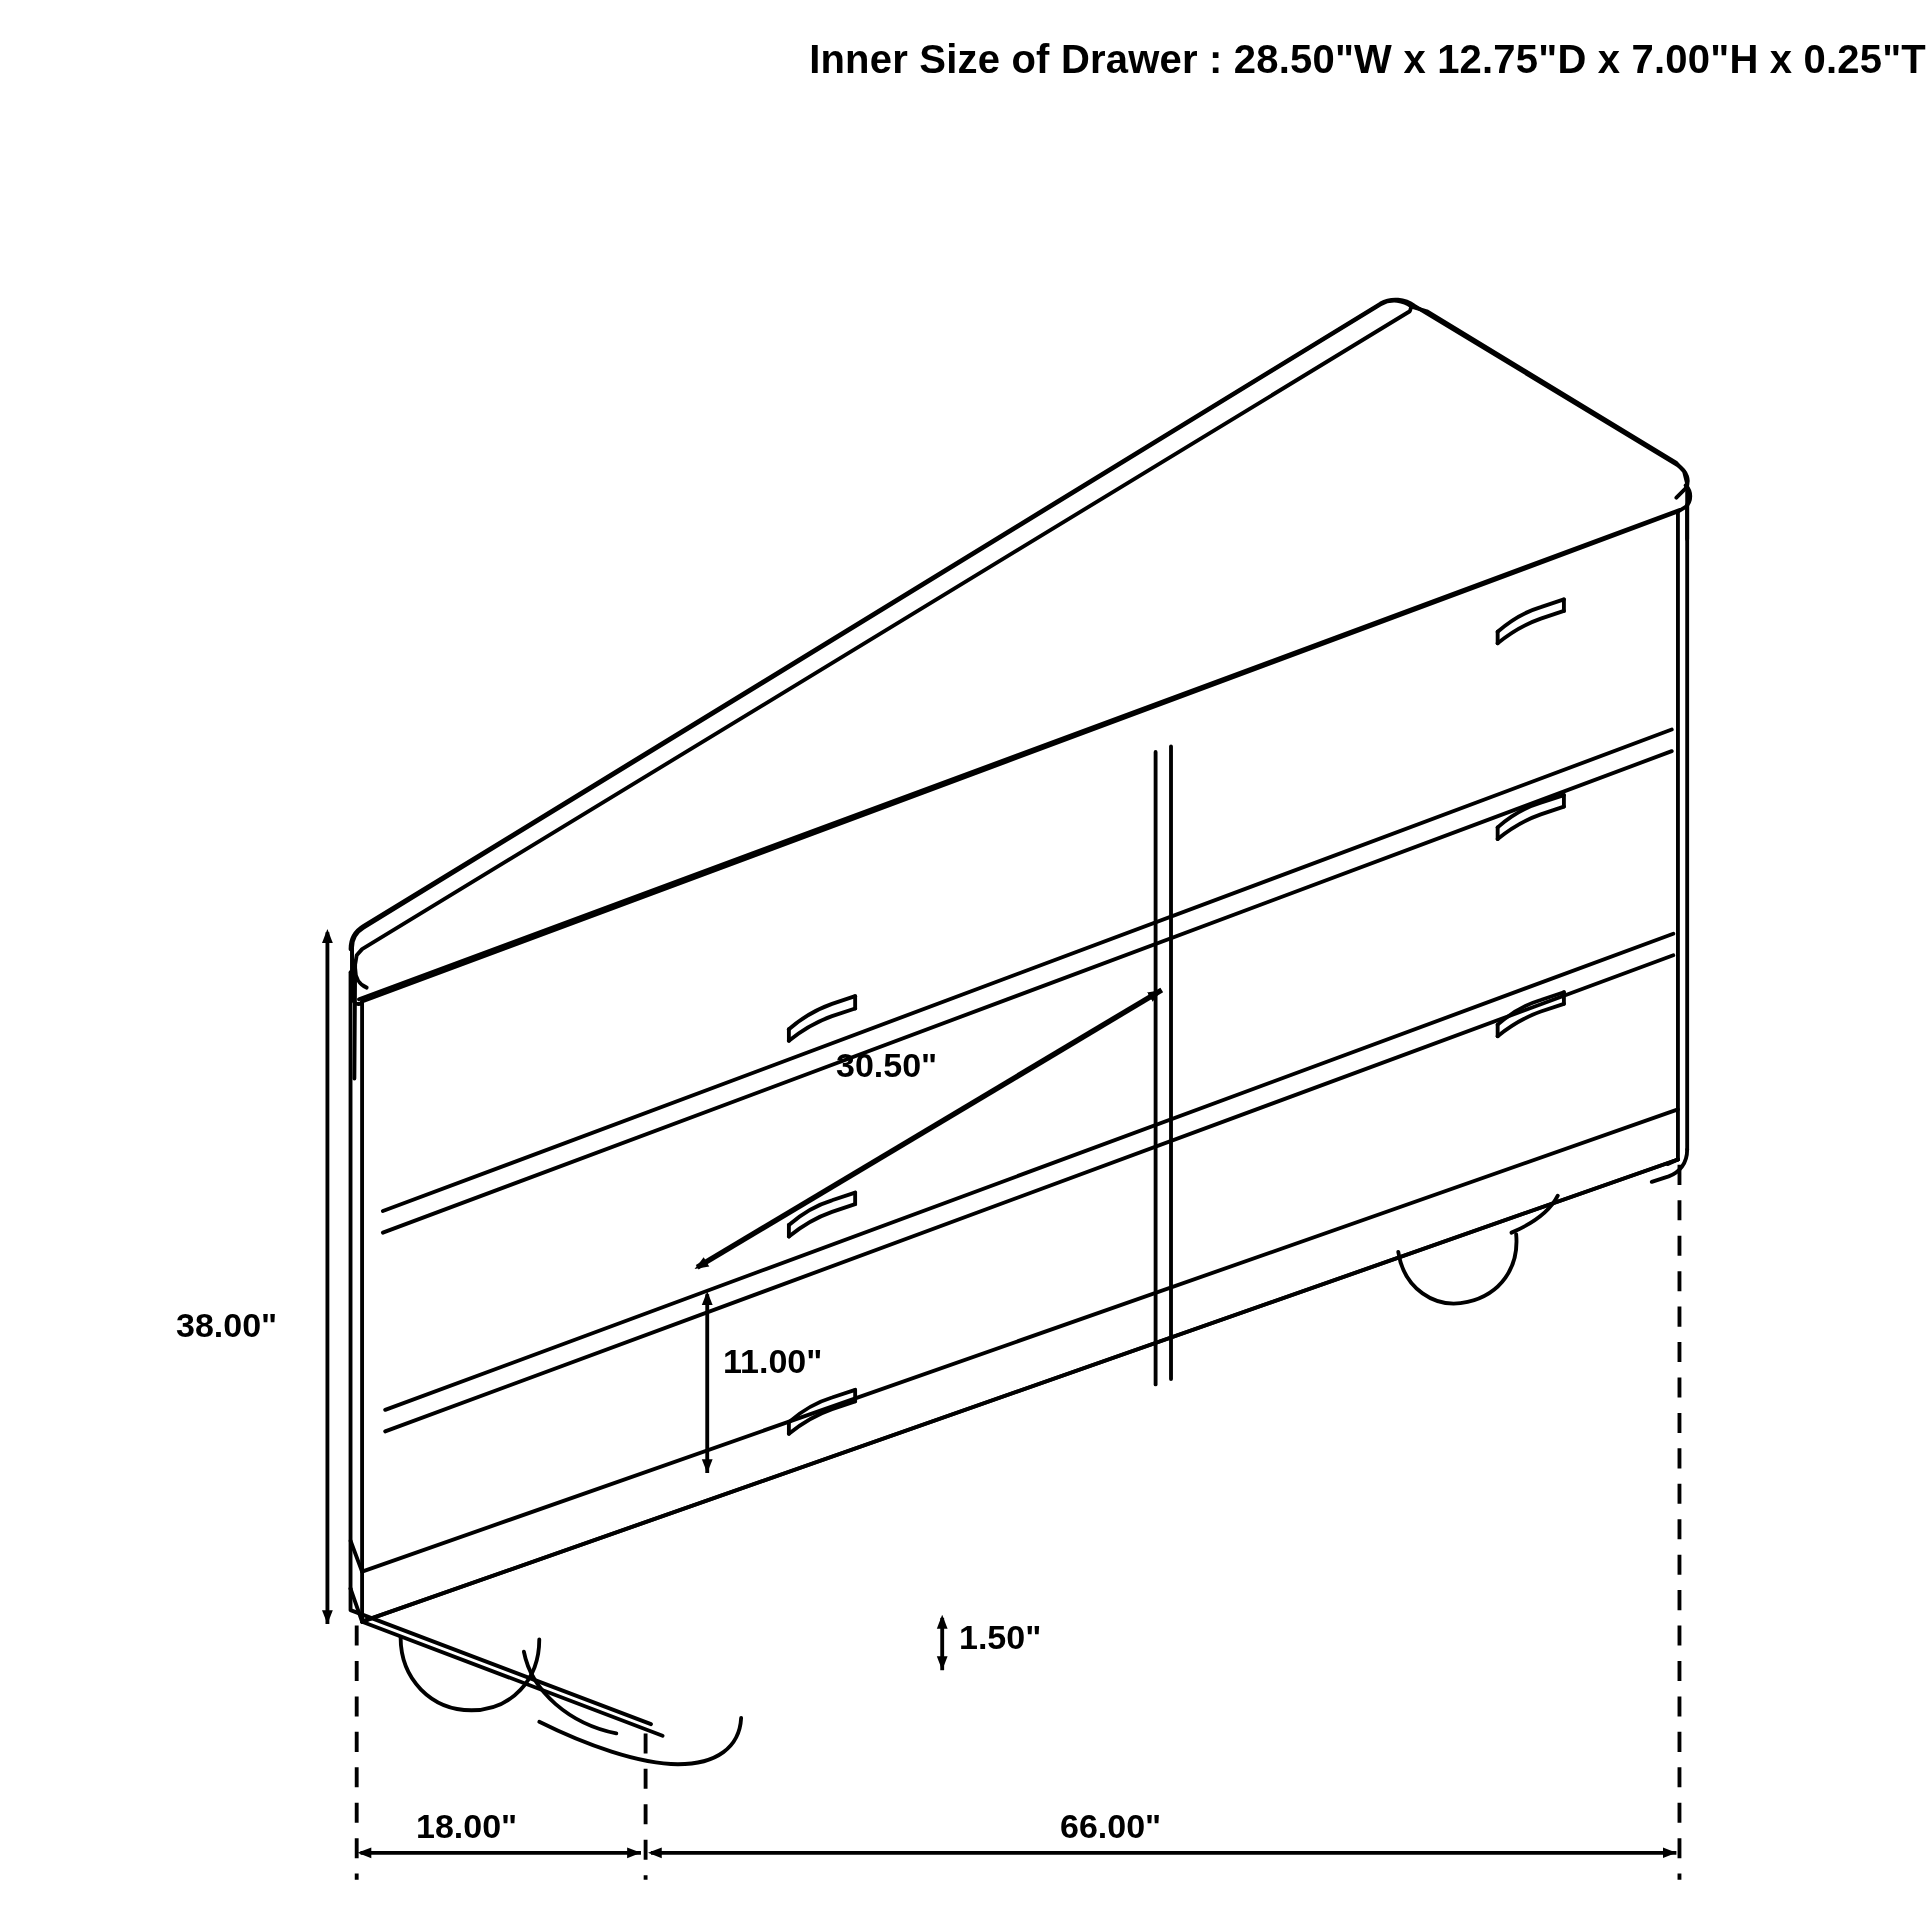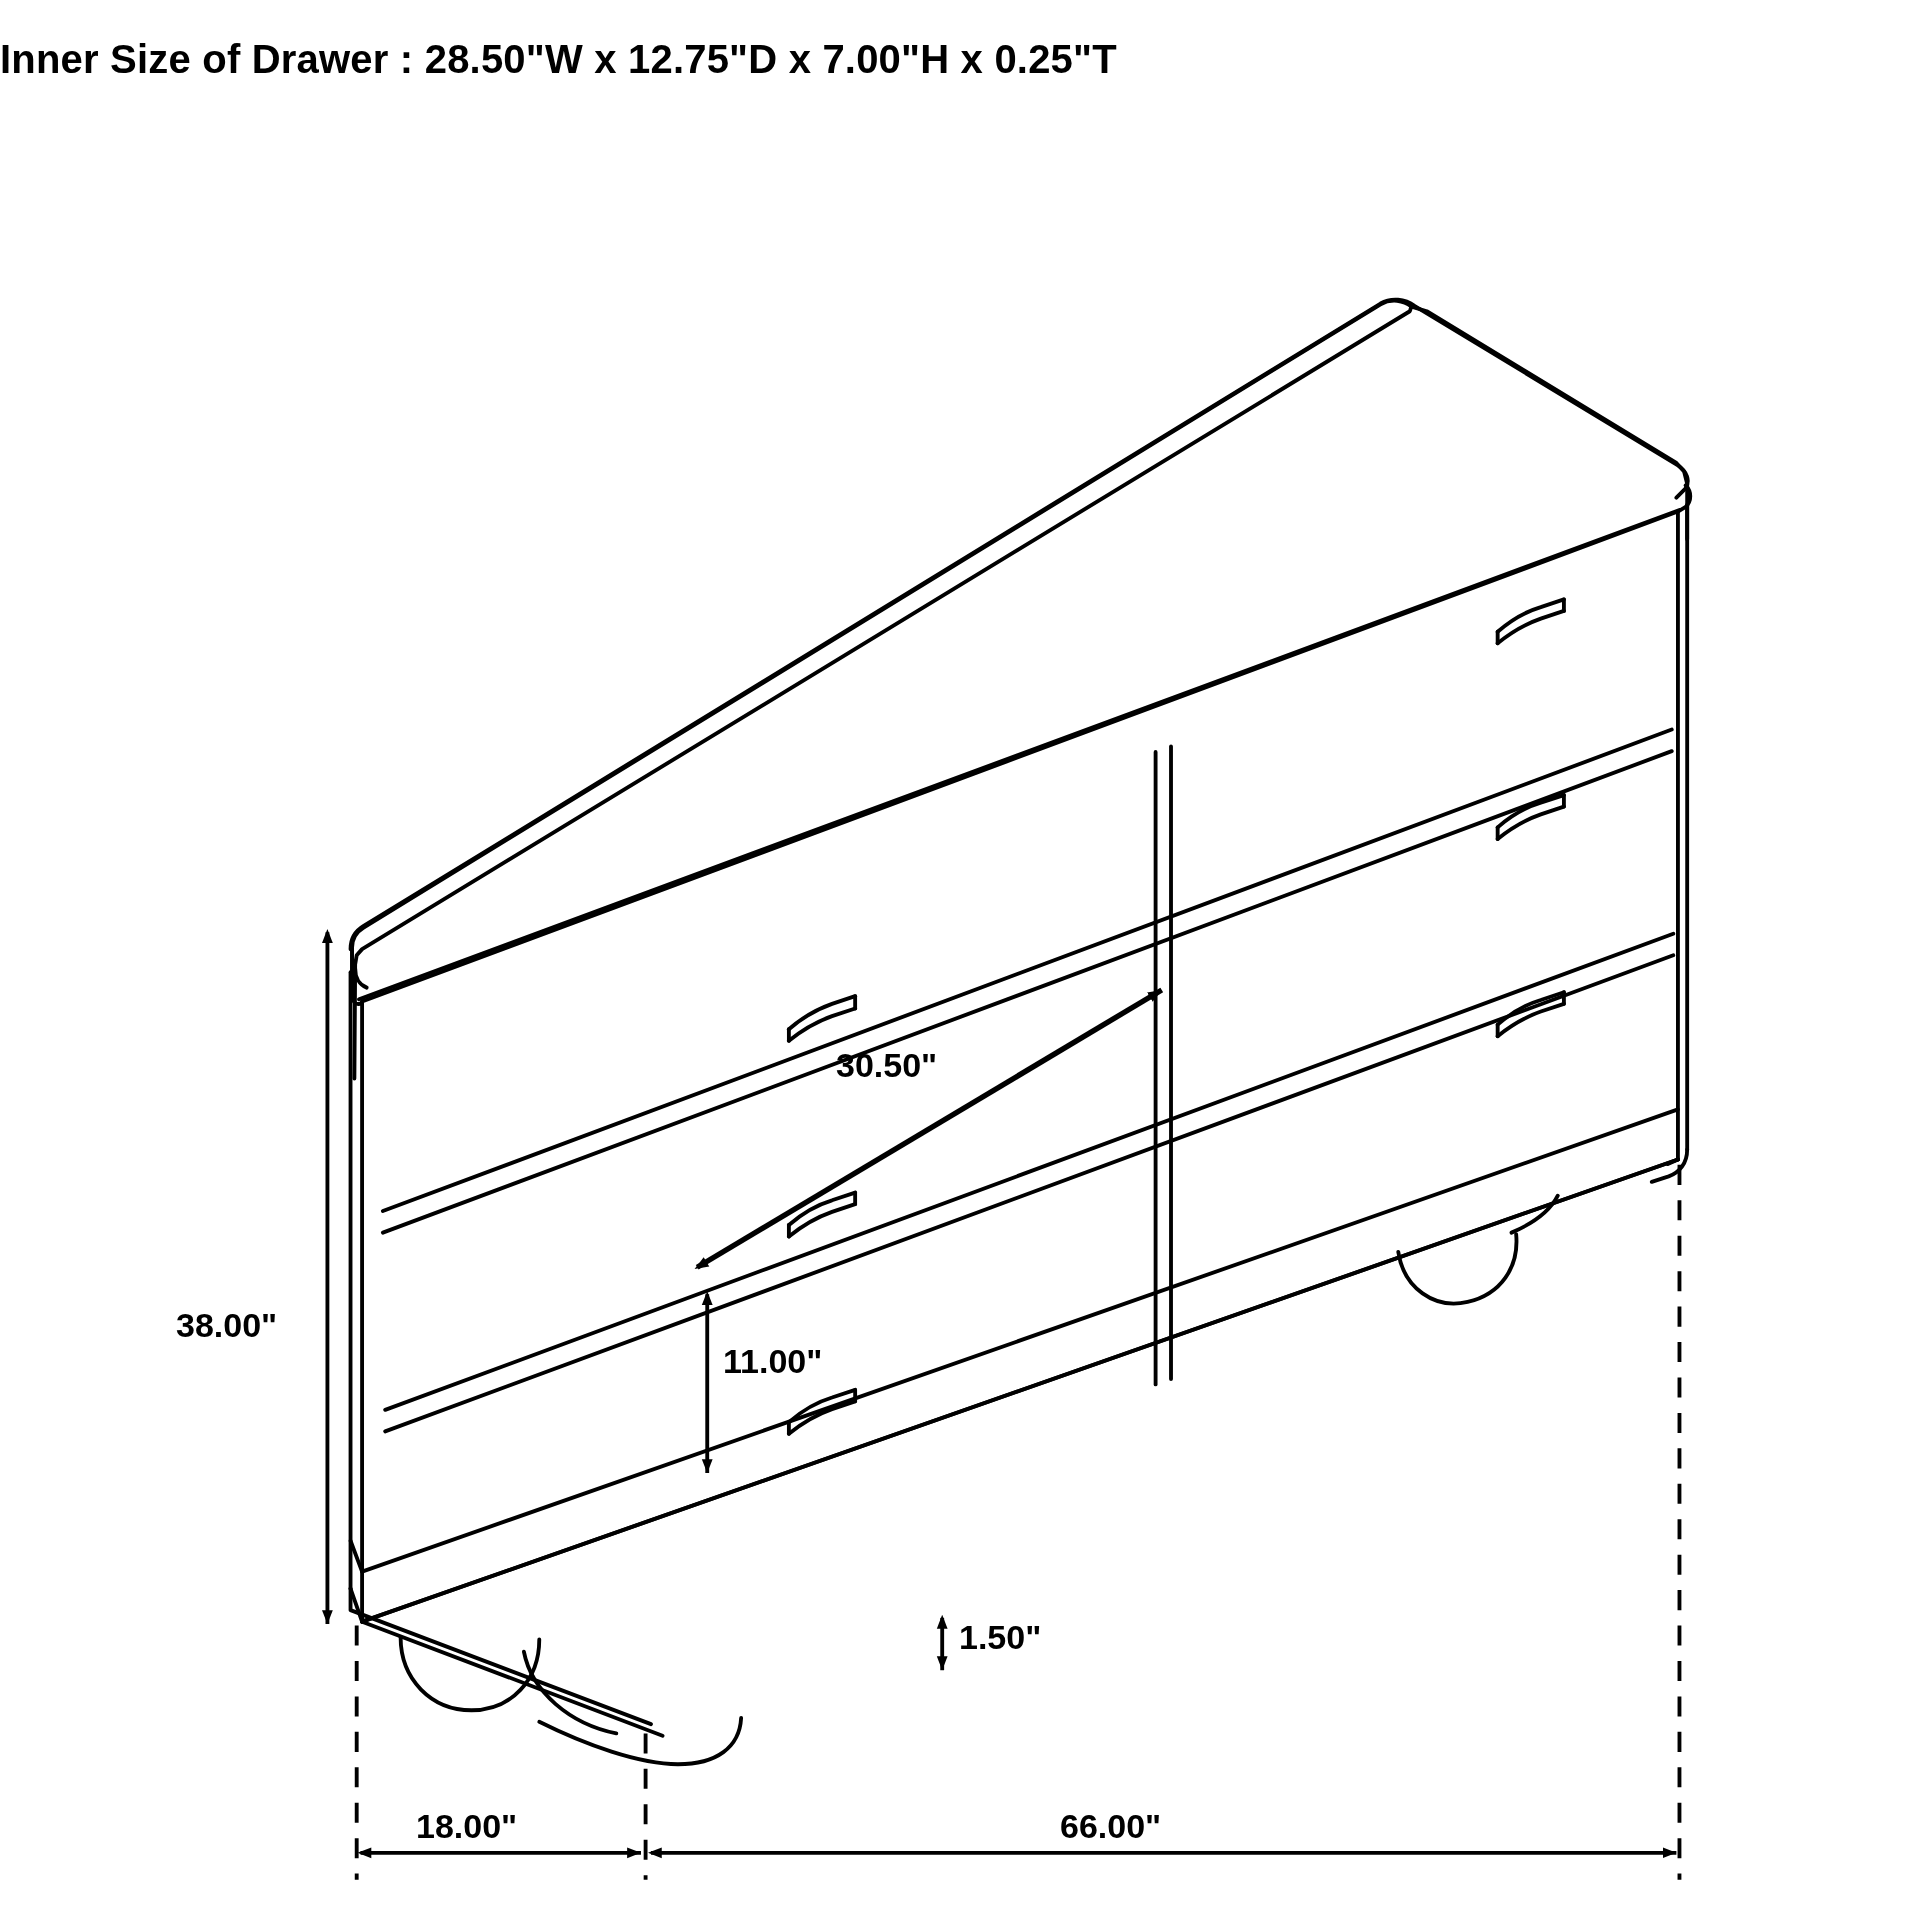--- a/index.html
+++ b/index.html
@@ -16,21 +16,21 @@
   #root {
     position: relative;
     width: 1926px;
     height: 1926px;
   }
   #title {
     position: absolute;
     top: 37px;
     left: 0;
     width: 1926px;
-    text-align: left;
+    text-align: right;
     font-size: 40px;
     font-weight: bold;
     color: #000000;
     letter-spacing: 0.2px;
     white-space: nowrap;
   }
   #canvas {
     position: absolute;
     top: 0;
     left: 0;

